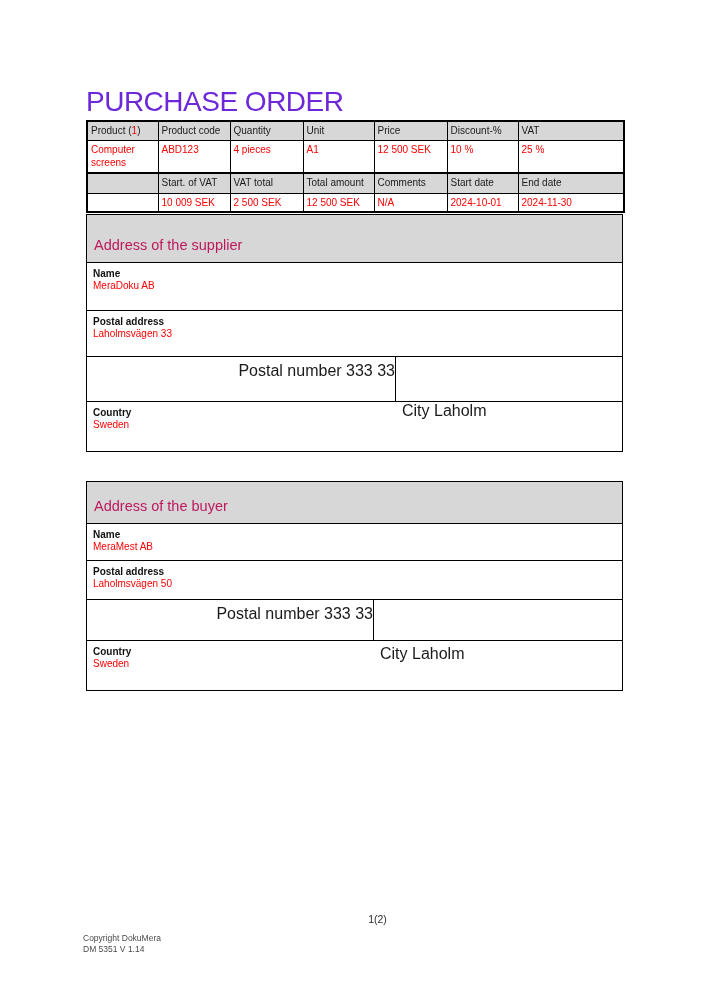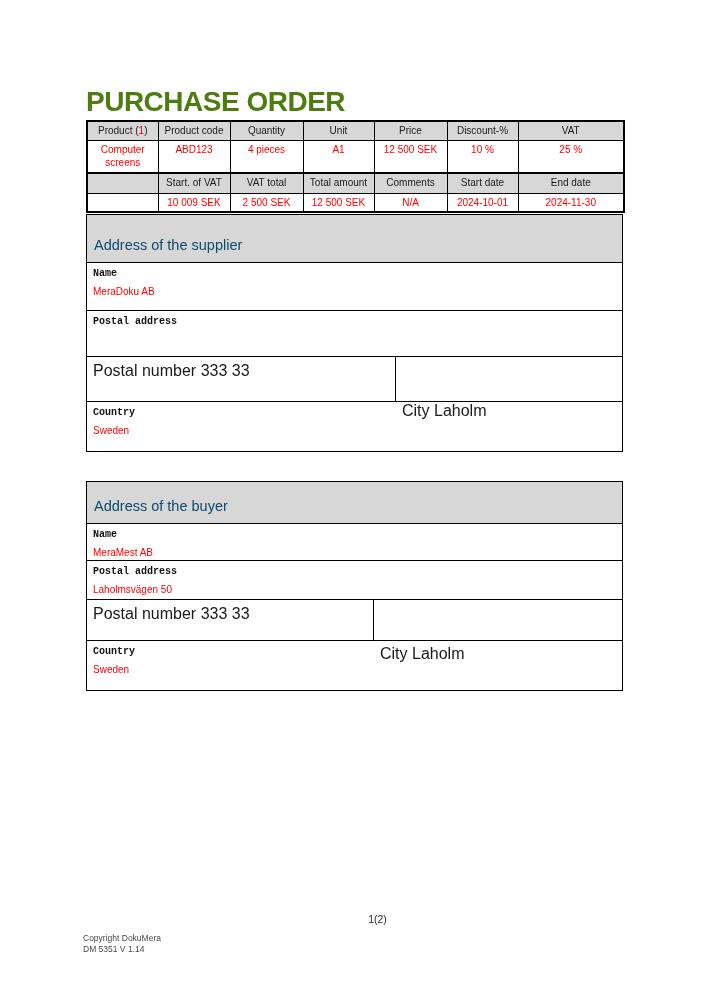--- a/index.html
+++ b/index.html
@@ -14,30 +14,30 @@
   .page{
     position:relative;
     width:707px;height:1000px;
     background:#ffffff;
     font-family:"Liberation Sans", sans-serif;
     color:var(--text-black);
     overflow:hidden;
   }
   .title{
     position:absolute;left:86px;top:86px;
-    font-size:28px;font-weight:700;letter-spacing:-0.5px;
-    color:#4d7c0f;white-space:nowrap;
+    font-size:28px;font-weight:400;letter-spacing:-0.5px;
+    color:#6d28d9;white-space:nowrap;
   }
   
   table.order{
     position:absolute;left:86px;top:120px;
     width:537px;border-collapse:collapse;table-layout:fixed;
     font-size:10px;line-height:1.3;
   }
-  table.order{border:2px solid var(--border-black);text-align:center;}
+  table.order{border:2px solid var(--border-black);}
   table.order td{
     border:1px solid var(--border-black);
     padding:2px 3px;vertical-align:top;
     overflow:hidden;
   }
   tr.hdr td{background:var(--shading-gray);}
   tr.hdr1 td{height:19px;}
   tr.val1 td{height:33px;}
   tr.hdr2 td{height:20px;border-top:2px solid var(--border-black);}
   tr.val2 td{height:19px;}
@@ -47,33 +47,33 @@
     position:absolute;left:86px;width:537px;
     border:1.5px solid var(--border-black);
     background:#ffffff;
   }
   .addr-box.supplier{top:214px;}
   .addr-box.buyer{top:481px;}
   .addr-header{
     background:var(--shading-gray);
     display:flex;align-items:flex-end;
     padding:0 8px 9px 7px;
-    font-size:14.5px;color:#0c4a6e;
+    font-size:14.5px;color:#be185d;
   }
   .supplier .addr-header{height:47px;}
   .buyer .addr-header{height:41px;}
   .addr-row{
     border-top:1px solid var(--border-black);
     padding:5px 0 0 6px;
   }
-  .addr-row .lbl{display:block;font-weight:bold;font-size:10px;line-height:12px;color:#111111;font-family:Liberation Mono, monospace;}
-  .addr-row .val{display:block;margin-top:6px;font-size:10px;line-height:12px;color:var(--value-red);}
+  .addr-row .lbl{display:block;font-weight:bold;font-size:10px;line-height:12px;color:#111111;}
+  .addr-row .val{display:block;font-size:10px;line-height:12px;color:var(--value-red);}
   .addr-split{display:flex;border-top:1px solid var(--border-black);padding:0;}
   .addr-split .cell{padding:5px 0 0 6px;}
-  .addr-split .cell.left{border-right:1px solid var(--border-black);}
+  .addr-split .cell.left{border-right:1px solid var(--border-black);text-align:right;}
   .supplier .addr-split .cell.left{width:309px;}
   .buyer .addr-split .cell.left{width:287px;}
   .addr-split .cell.right{flex:1;margin-top:40px;}
   
   .supplier .row-name{height:48px;}
   .supplier .row-postal{height:46px;}
   .supplier .addr-split{height:45px;}
   .supplier .row-country{height:50px;}
   
   .buyer .row-name{height:37px;}
@@ -148,20 +148,21 @@
   </table>
 
   <div class="addr-box supplier">
     <div class="addr-header">Address of the supplier</div>
     <div class="addr-row row-name">
       <span class="lbl">Name</span>
       <span class="val">MeraDoku AB</span>
     </div>
     <div class="addr-row row-postal">
       <span class="lbl">Postal address</span>
+      <span class="val">Laholmsvägen 33</span>
     </div>
     <div class="addr-split">
       <div class="cell left">
         <span class="lbl">Postal number</span>
         <span class="val">333 33</span>
       </div>
       <div class="cell right">
         <span class="lbl">City</span>
         <span class="val">Laholm</span>
       </div>

